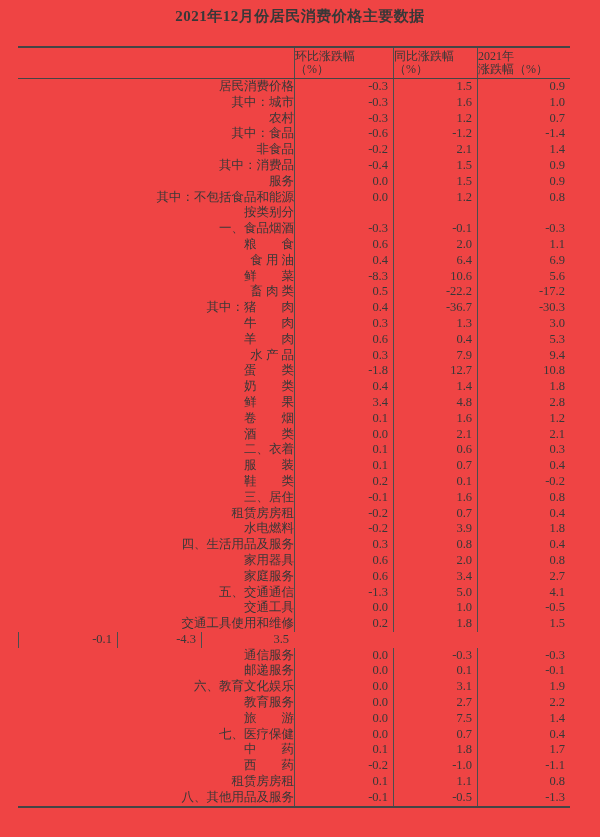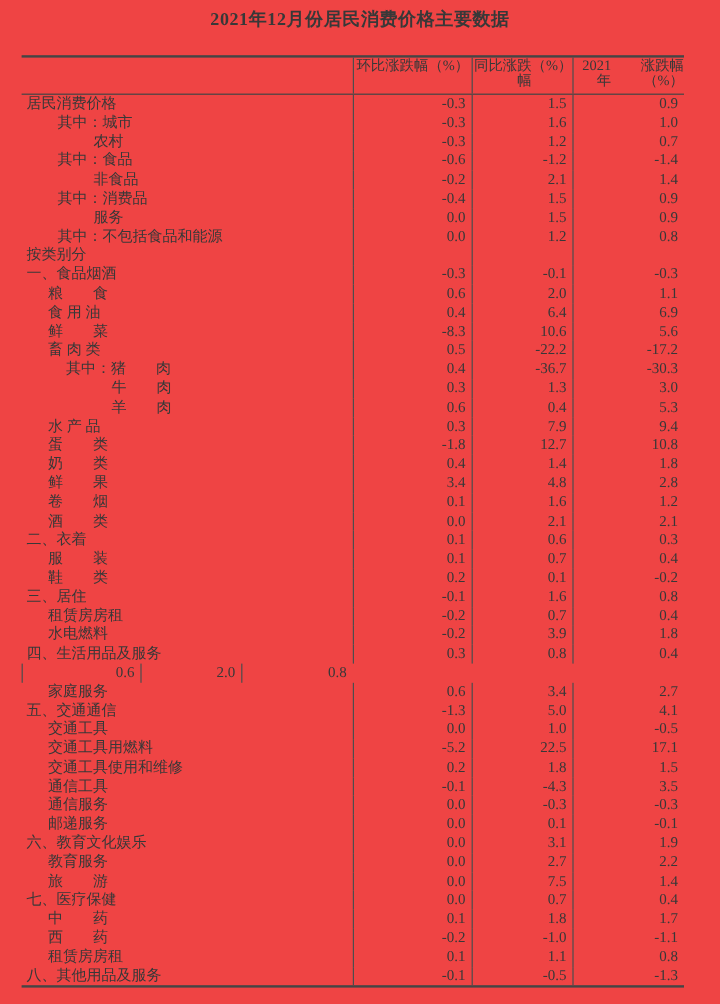--- a/index.html
+++ b/index.html
@@ -13,33 +13,33 @@
   .title {
     position:absolute; top:7px; left:0; width:600px;
     text-align:center; font-size:15px; font-weight:bold; letter-spacing:0.5px;
   }
   .table {
     position:absolute; left:18px; top:46px; width:552px;
     border-top:2px solid #454545; border-bottom:2px solid #454545;
   }
   .hdr { display:flex; height:30px; border-bottom:1px solid #454545; }
   .hdr .cell {
-    display:flex; flex-direction:row; justify-content:center;
-    text-align:right; font-size:12px; line-height:13px; padding:0;
+    display:flex; flex-direction:column; justify-content:center;
+    text-align:left; font-size:12px; line-height:13px; padding:0;
   }
   .row { display:flex; height:15.8px; }
   .cell { box-sizing:border-box; overflow:hidden; }
   .c1 { width:276px; }
   .c2 { width:99px; }
   .c3 { width:84px; }
   .c4 { width:93px;font-family:Liberation Serif, serif; }
   .c2,.c3,.c4 { border-left:1px solid #4d4d4d; }
   .row .cell { font-size:12.5px; line-height:15.8px; }
   .row .num { text-align:right; padding-right:5px; font-family:"Liberation Serif","DejaVu Serif",serif; }
-  .row .label { white-space:pre; }
+  .row .label { white-space:pre;text-align:right; }
   
   .l0 { padding-left:4px; }
   .l1 { padding-left:30px; }
   .l2 { padding-left:60px; }
   .la { padding-left:22px;font-family:Liberation Serif, serif; }
   .lb { padding-left:37px; }
   .lc { padding-left:75px; }
 </style>
 </head>
 <body>
@@ -238,20 +238,21 @@
           <div class="cell c3 num">3.9</div>
           <div class="cell c4 num">1.8</div>
         </div>
         <div class="row">
           <div class="cell c1 label l0">四、生活用品及服务</div>
           <div class="cell c2 num">0.3</div>
           <div class="cell c3 num">0.8</div>
           <div class="cell c4 num">0.4</div>
         </div>
         <div class="row">
+          <div class="cell c1 label la">家用器具</div>
           <div class="cell c2 num">0.6</div>
           <div class="cell c3 num">2.0</div>
           <div class="cell c4 num">0.8</div>
         </div>
         <div class="row">
           <div class="cell c1 label la">家庭服务</div>
           <div class="cell c2 num">0.6</div>
           <div class="cell c3 num">3.4</div>
           <div class="cell c4 num">2.7</div>
         </div>
@@ -261,33 +262,26 @@
           <div class="cell c3 num">5.0</div>
           <div class="cell c4 num">4.1</div>
         </div>
         <div class="row">
           <div class="cell c1 label la">交通工具</div>
           <div class="cell c2 num">0.0</div>
           <div class="cell c3 num">1.0</div>
           <div class="cell c4 num">-0.5</div>
         </div>
         <div class="row">
-          <div class="cell c1 label la">交通工具用燃料</div>
-          <div class="cell c2 num">-5.2</div>
-          <div class="cell c3 num">22.5</div>
-          <div class="cell c4 num">17.1</div>
-        </div>
-        <div class="row">
           <div class="cell c1 label la">交通工具使用和维修</div>
           <div class="cell c2 num">0.2</div>
           <div class="cell c3 num">1.8</div>
           <div class="cell c4 num">1.5</div>
         </div>
         <div class="row">
-          <div class="cell c1 label la">通信工具</div>
           <div class="cell c2 num">-0.1</div>
           <div class="cell c3 num">-4.3</div>
           <div class="cell c4 num">3.5</div>
         </div>
         <div class="row">
           <div class="cell c1 label la">通信服务</div>
           <div class="cell c2 num">0.0</div>
           <div class="cell c3 num">-0.3</div>
           <div class="cell c4 num">-0.3</div>
         </div>

